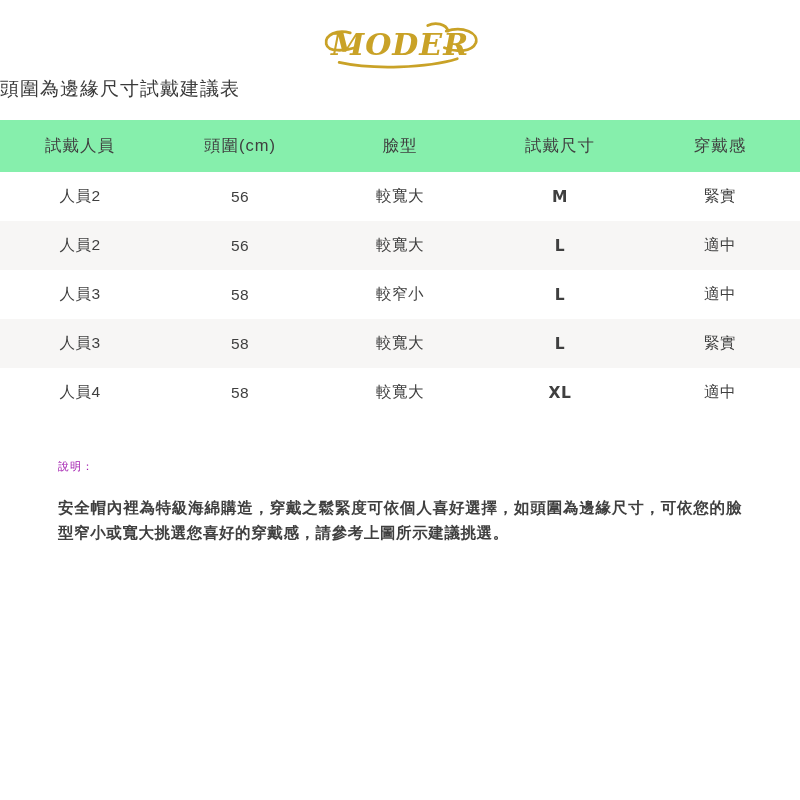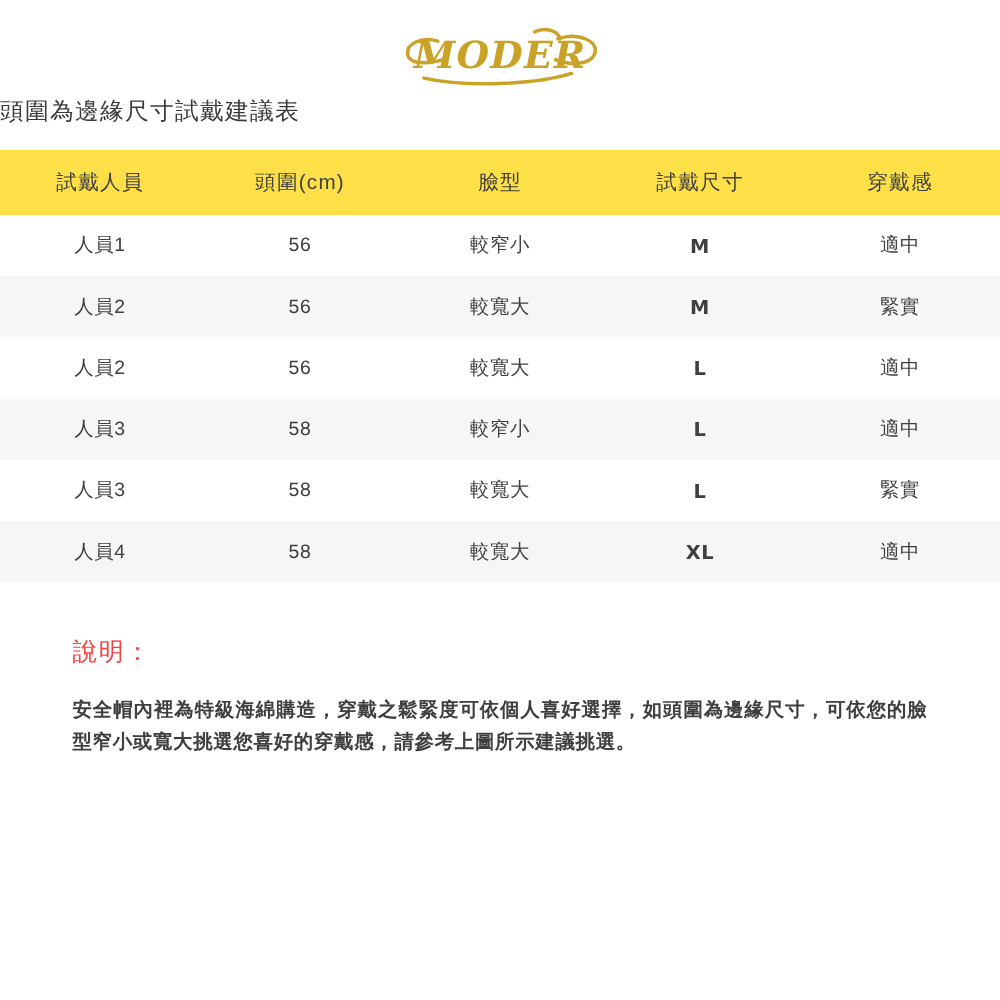--- a/index.html
+++ b/index.html
@@ -64,21 +64,21 @@
     margin-bottom: 18px;
   }
 
   
   .size-table {
     width: 100%;
     border-collapse: collapse;
     table-layout: fixed;
   }
   .size-table thead tr {
-    background: #fde047;
+    background: #86efac;
   }
   .size-table th {
     font-weight: normal;
     font-size: 16.5px;
     color: #3f3f3f;
     letter-spacing: 1px;
     padding: 15px 0;
     text-align: center;
   }
   .size-table td {
@@ -105,22 +105,22 @@
     font-size: 15.5px;
   }
 
   
   .notes {
     margin-top: 42px;
     padding: 0 58px 0 58px;
     box-sizing: border-box;
   }
   .notes-label {
-    font-size: 20px;
-    color: #ef4444;
+    font-size: 11px;
+    color: #a21caf;
     letter-spacing: 1px;
     margin-bottom: 22px;
   }
   .notes-body p {
     margin: 0 0 22px 0;
     font-size: 15.5px;
     line-height: 1.6;
     color: #3f3f3f;
     letter-spacing: 0.6px;
     text-align: justify;
@@ -158,27 +158,20 @@
       <tr>
         <th>試戴人員</th>
         <th>頭圍(cm)</th>
         <th>臉型</th>
         <th>試戴尺寸</th>
         <th>穿戴感</th>
       </tr>
     </thead>
     <tbody>
       <tr>
-        <td>人員1</td>
-        <td class="cell-num">56</td>
-        <td>較窄小</td>
-        <td class="cell-size">M</td>
-        <td>適中</td>
-      </tr>
-      <tr>
         <td>人員2</td>
         <td class="cell-num">56</td>
         <td>較寬大</td>
         <td class="cell-size">M</td>
         <td>緊實</td>
       </tr>
       <tr>
         <td>人員2</td>
         <td class="cell-num">56</td>
         <td>較寬大</td>

